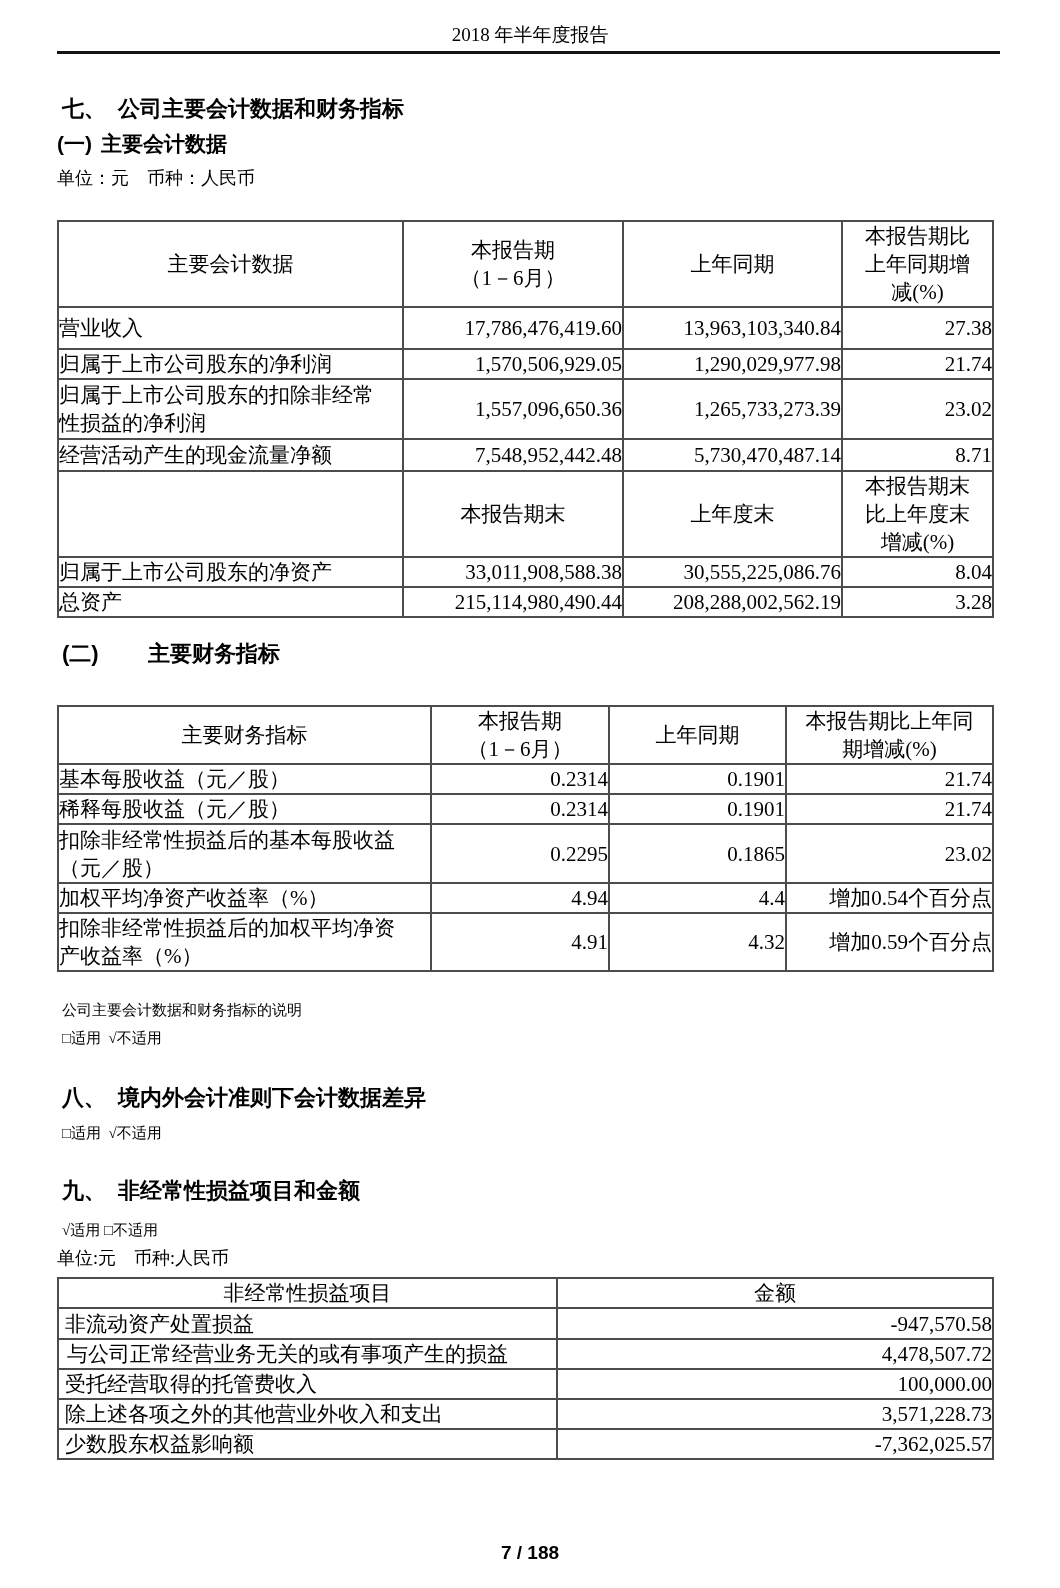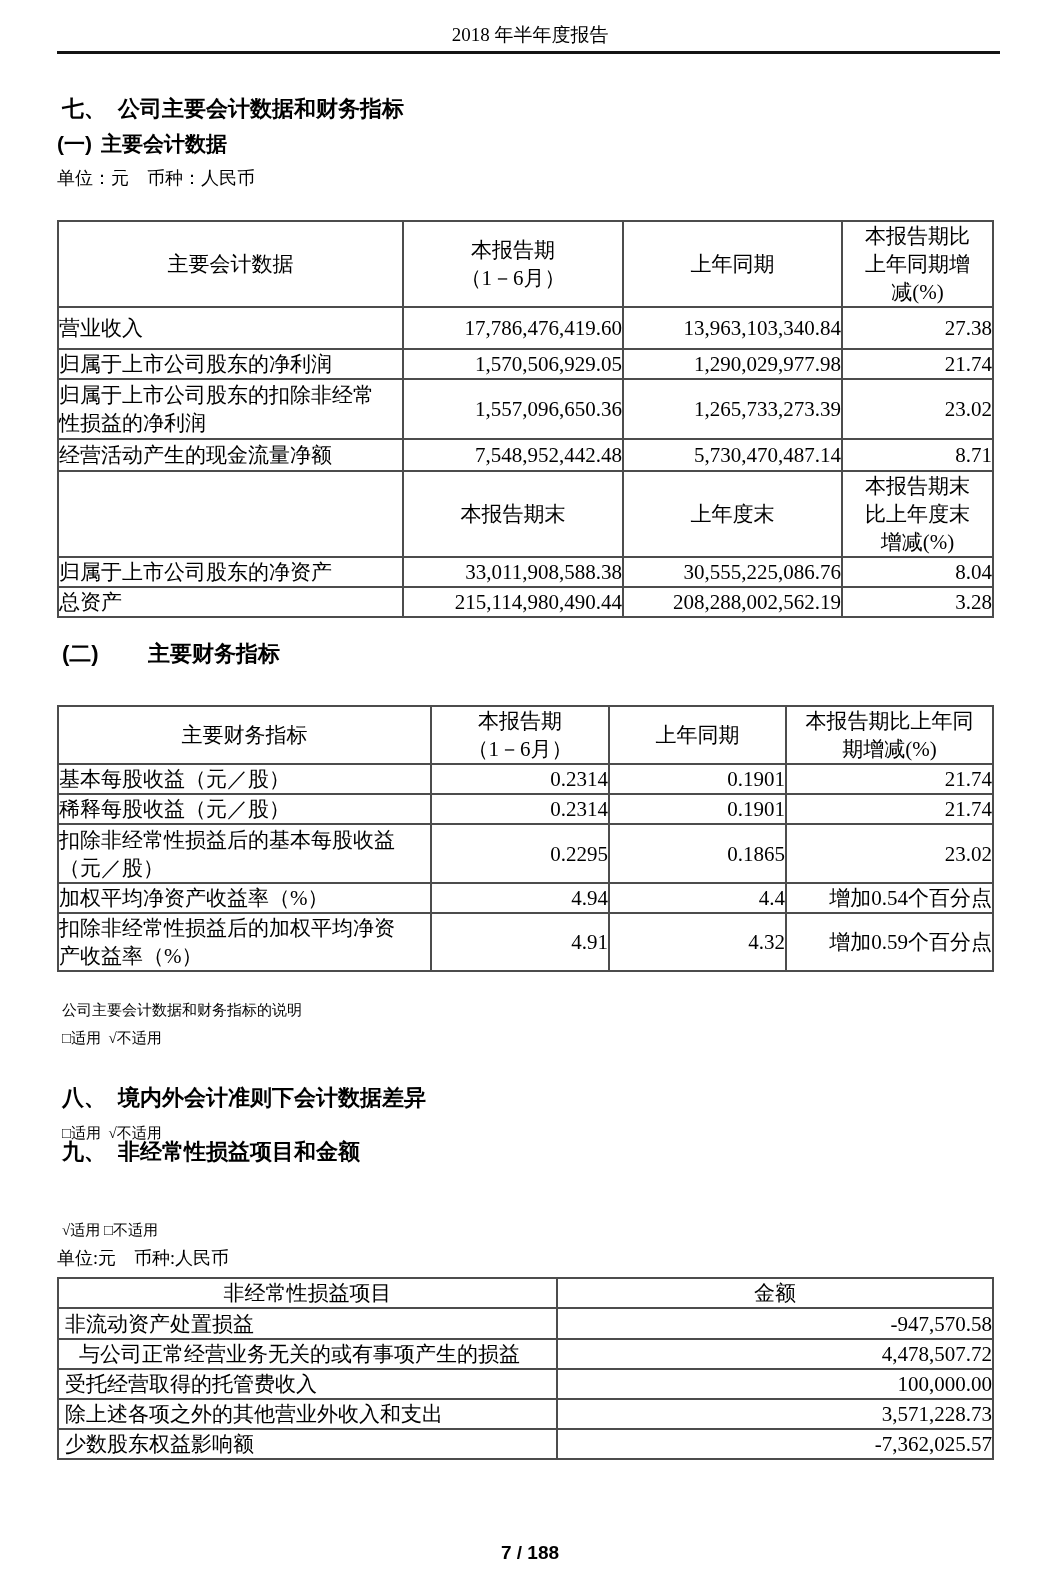--- a/index.html
+++ b/index.html
@@ -167,42 +167,42 @@
 </table>
 
 <div class="abs body-line" style="top:996px">公司主要会计数据和财务指标的说明</div>
 <div class="abs body-line" style="top:1024px">□适用  √不适用</div>
 
 <div class="abs h-sec" style="top:1084px">
   <span class="num">八、</span><span>境内外会计准则下会计数据差异</span>
 </div>
 <div class="abs body-line" style="top:1119px">□适用  √不适用</div>
 
-<div class="abs h-sec" style="top:1138px">
+<div class="abs h-sec" style="top:1177px">
   <span class="num">九、</span><span>非经常性损益项目和金额</span>
 </div>
 <div class="abs body-line" style="top:1216px">√适用 □不适用</div>
 <div class="abs unit" style="top:1245px;left:57px;width:930px">单位:元　币种:人民币</div>
 
 <table class="t" style="top:1277px;width:935px">
   <colgroup>
       <col style="width:499px">
       <col style="width:436px">
     </colgroup>
   <tbody>
     <tr class="hdr3" style="height:24px">
       <td class="ctr">非经常性损益项目</td>
       <td class="ctr">金额</td>
     </tr>
     <tr style="height:31px">
       <td class="lab" style="padding-left:6px">非流动资产处置损益</td>
       <td class="pct">-947,570.58</td>
     </tr>
     <tr style="height:29px">
-      <td class="lab" style="padding-left:20px">与公司正常经营业务无关的或有事项产生的损益</td>
+      <td class="lab" style="padding-left:8px">与公司正常经营业务无关的或有事项产生的损益</td>
       <td class="pct">4,478,507.72</td>
     </tr>
     <tr style="height:29px">
       <td class="lab" style="padding-left:6px">受托经营取得的托管费收入</td>
       <td class="pct">100,000.00</td>
     </tr>
     <tr style="height:30px">
       <td class="lab" style="padding-left:6px">除上述各项之外的其他营业外收入和支出</td>
       <td class="pct">3,571,228.73</td>
     </tr>

